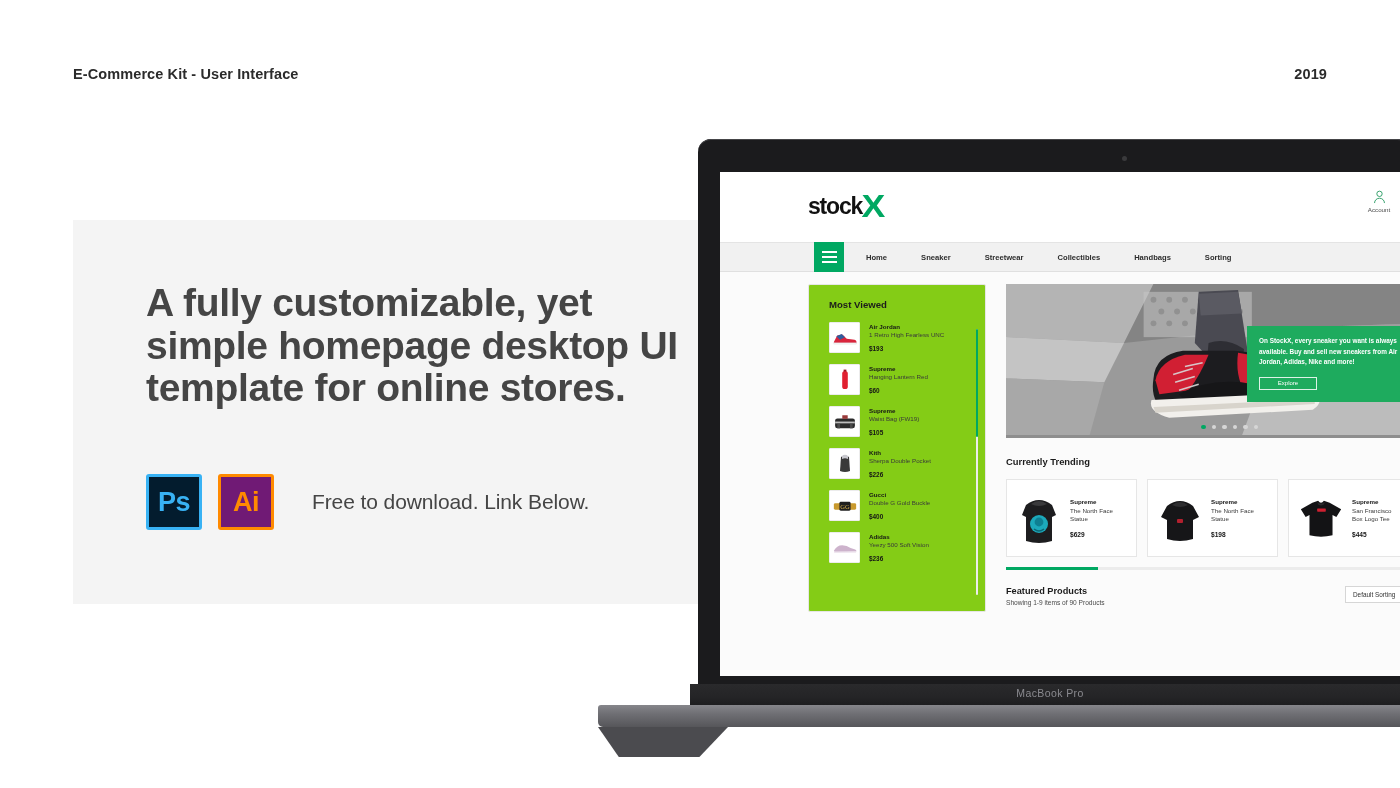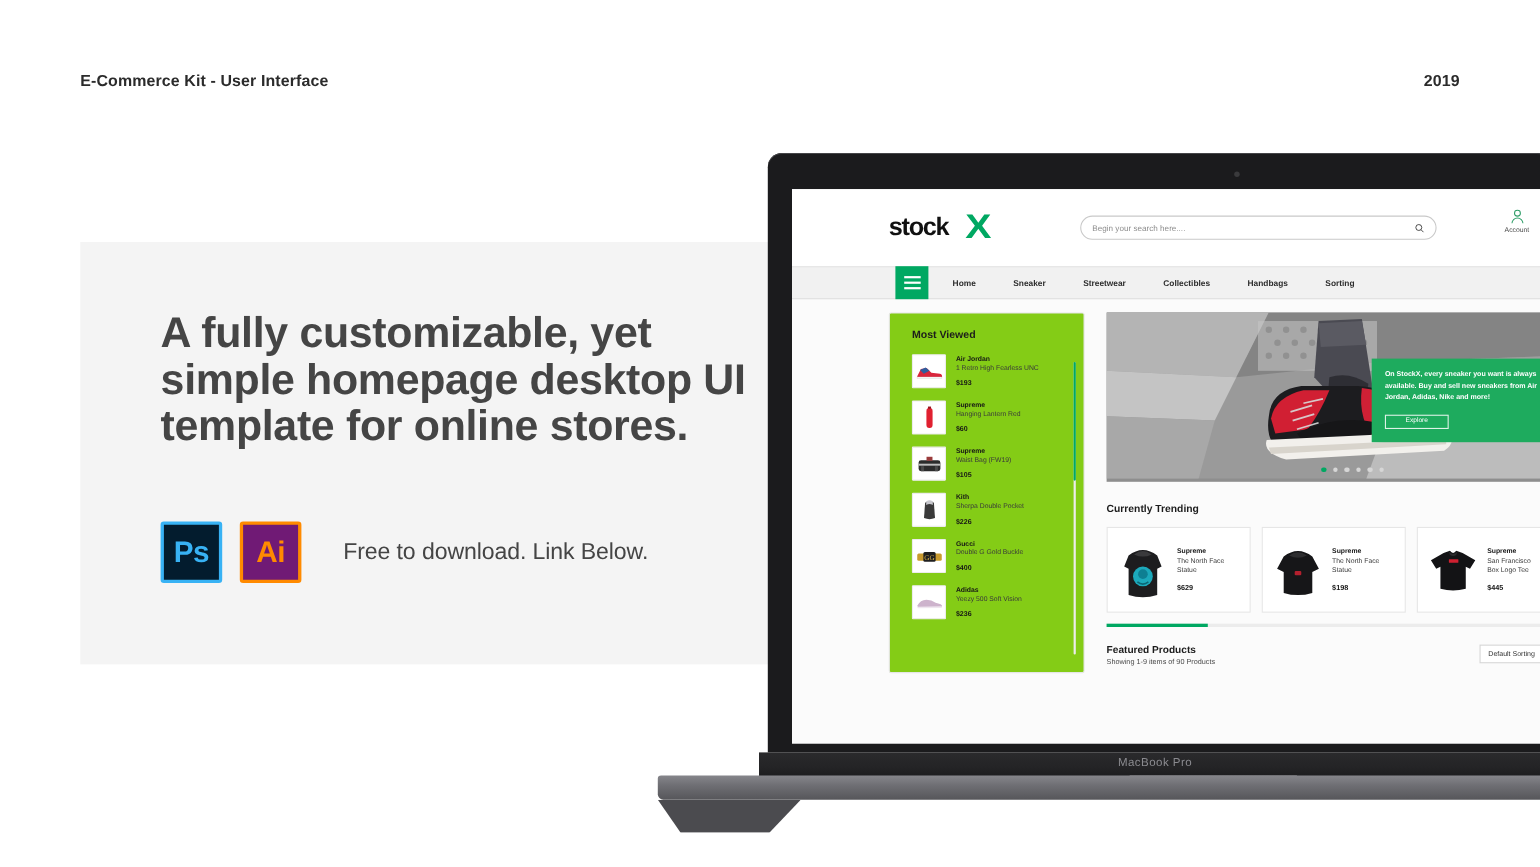--- a/index.html
+++ b/index.html
@@ -87,21 +87,21 @@
   
   .site { position: relative; width: 698px; height: 504px; background: #fbfbfb; }
 
   .site-header {
     position: relative; height: 70px; background: #ffffff;
     display: flex; align-items: center;
   }
   .logo {
     position: absolute; left: 88px; top: 21px;
     font-size: 23px; font-weight: 700; color: #111; letter-spacing: -1.2px;
-    display: flex; align-items: center; gap: 16px;
+    display: flex; align-items: flex-end;
   }
   .logo-x {
     display: inline-block; margin-left: 1px; color: #00a862;
     font-size: 31px; font-weight: 700; line-height: .8;
     transform: scaleX(1.15);
   }
   .search-box {
     position: absolute; left: 262px; top: 24px; width: 324px; height: 22px;
     border: 1px solid #c9c9c9; border-radius: 12px; background: #fff;
     display: flex; align-items: center; padding: 0 10px;
@@ -237,27 +237,20 @@
 
       <div class="laptop-screen">
         <div class="site">
 
           <div class="site-header">
             <div class="logo">
               <span>stock</span>
               <span class="logo-x">X</span>
             </div>
 
-            <div class="search-box">
-              <span class="search-input-text">Begin your search here....</span>
-              <svg class="search-icon" viewBox="0 0 16 16">
-                <circle cx="6.8" cy="6.8" r="4.8" fill="none" stroke="#333" stroke-width="1.4"></circle>
-                <line x1="10.4" y1="10.4" x2="14.4" y2="14.4" stroke="#333" stroke-width="1.4"></line>
-              </svg>
-            </div>
 
             <div class="account">
               <svg width="13" height="14" viewBox="0 0 20 22">
                 <circle cx="10" cy="6" r="4.2" fill="none" stroke="#2f9e68" stroke-width="1.5"></circle>
                 <path d="M2.2 20.5c0-4.3 3.5-7.6 7.8-7.6s7.8 3.3 7.8 7.6" fill="none" stroke="#2f9e68" stroke-width="1.5"></path>
               </svg>
               <span class="account-label">Account</span>
             </div>
           </div>
 

